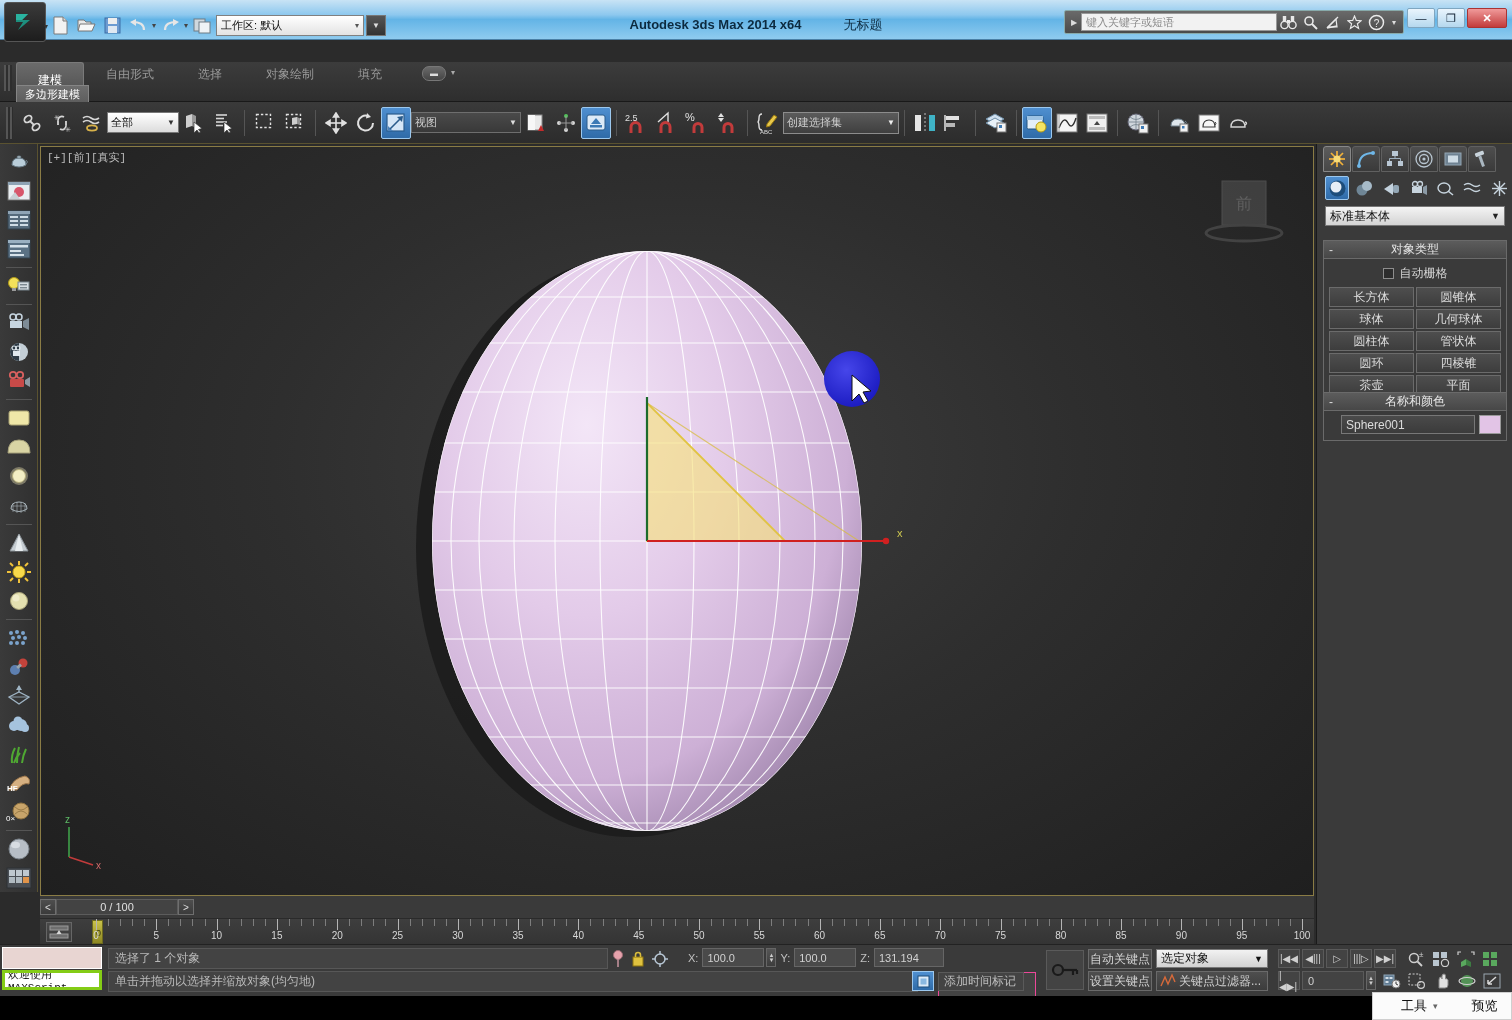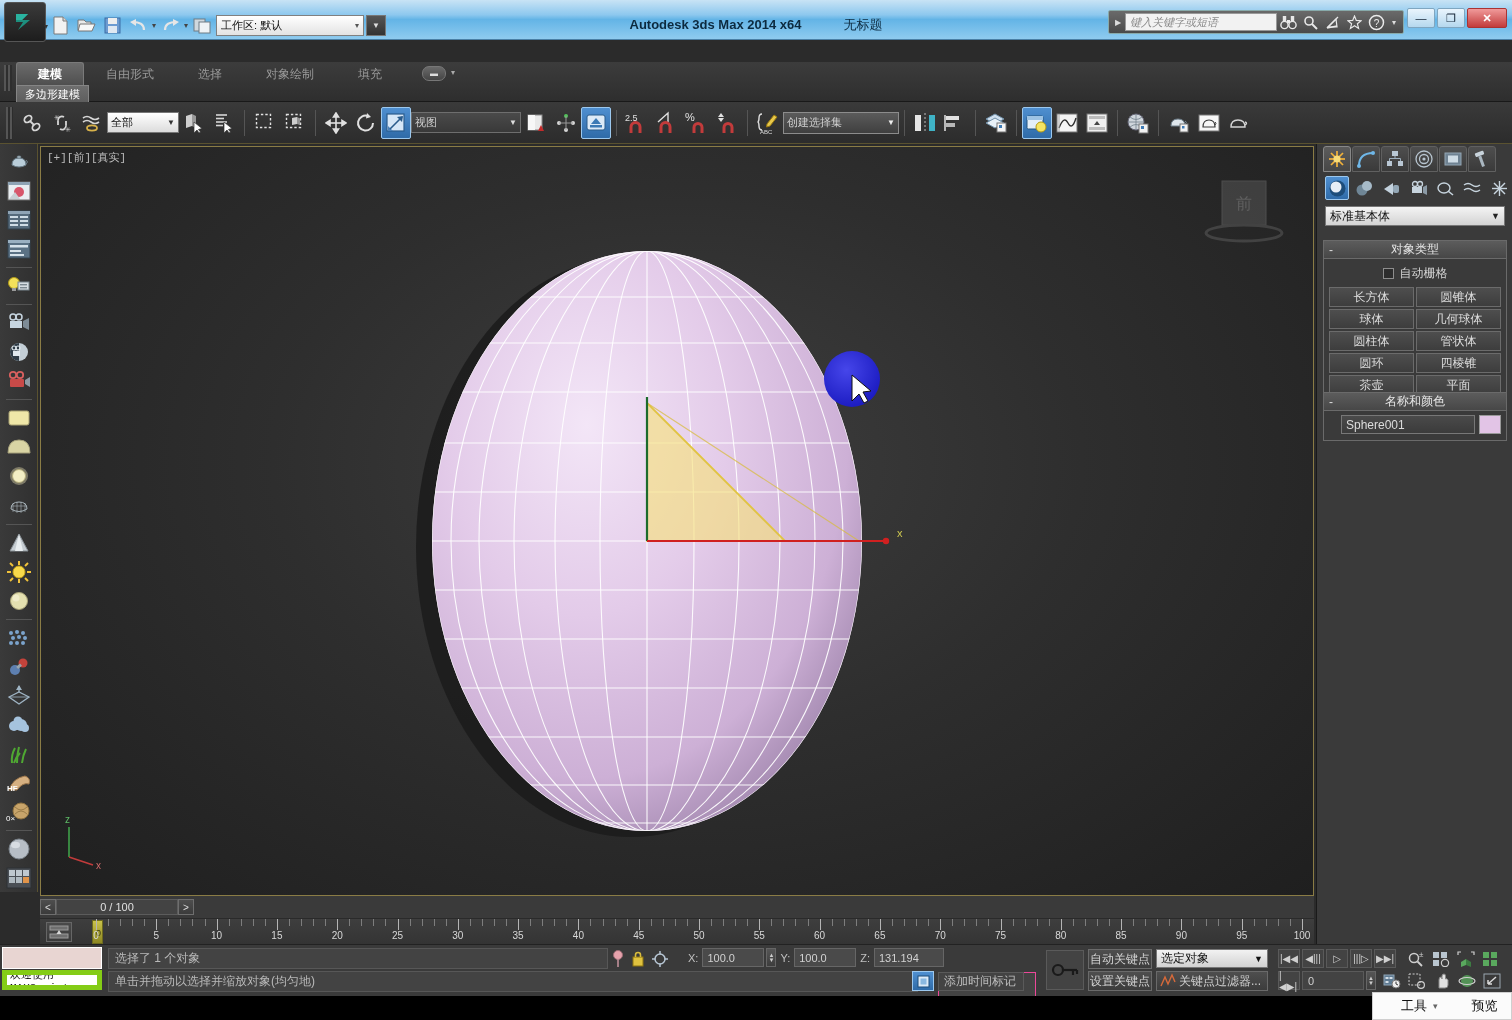--- a/index.html
+++ b/index.html
@@ -32,38 +32,38 @@
   .wsbox{ width:148px; height:21px; background:linear-gradient(to bottom,#fff,#e3e3e3);
       border:1px solid #808080; display:flex; align-items:center; padding:0 4px; color:#111; font-size:11px; }
   .wsbox .arr{ margin-left:auto; color:#555; font-size:8px; }
   .wsdrop{ width:20px; height:21px; background:linear-gradient(to bottom,#555,#333);
       border:1px solid #777; display:flex; align-items:center; justify-content:center; color:#ddd; font-size:8px; }
 
   
   .infocenter{ position:absolute; right:108px; top:10px; height:24px; display:flex; align-items:center;
       background:linear-gradient(to bottom,#6a6a6a,#4a4a4a); border:1px solid #8aa; border-radius:2px; padding:0 2px; }
   .ic-arrow{ width:14px; text-align:center; color:#ddd; font-size:8px; }
-  .ic-input{ width:152px; height:18px; background:#f2f2f2; border:1px solid #999; color:#8a8a8a;
-      font-style:italic; font-size:11px; padding:0 4px; display:flex; align-items:center; }
+  .ic-input{ width:196px; height:18px; background:#f2f2f2; border:1px solid #999; color:#8a8a8a;
+      font-size:11px; padding:0 4px; display:flex; align-items:center; }
   .ic-btn{ width:22px; height:20px; display:flex; align-items:center; justify-content:center; }
 
   
   .menubar{ position:absolute; left:0; top:40px; width:1512px; height:22px;
       background:#1e1e1e; display:flex; align-items:center; padding-left:46px; }
   .menu-item{ padding:2px 11px; font-size:12px; color:#d0d0d0; }
 
   
   .ribbon{ position:absolute; left:0; top:62px; width:1512px; height:40px;
       background:linear-gradient(to bottom,#3c3c3c,#2e2e2e); border-bottom:1px solid #191919; }
   .rib-grip{ position:absolute; left:4px; top:3px; width:8px; height:26px;
       background:repeating-linear-gradient(to right,#555 0 2px,#2e2e2e 2px 4px); }
   .rib-tabs{ position:absolute; left:16px; top:0; display:flex; align-items:flex-start; height:23px; }
   .rib-tab{ padding:4px 22px; font-size:12px; color:#9a9a9a; }
   .rib-tab.active{ background:linear-gradient(to bottom,#6b6b6b,#4e4e4e); color:#fff;
-      border:1px solid #7a7a7a; border-bottom:none; border-radius:3px 3px 0 0; padding:3px 21px;font-weight:bold; }
+      border:1px solid #7a7a7a; border-bottom:none; border-radius:3px 3px 0 0; padding:9px 21px; }
   .rib-drop{ margin-left:18px; margin-top:4px; width:24px; height:15px;
       background:linear-gradient(to bottom,#6a6a6a,#454545); border:1px solid #777; border-radius:7px;
       display:flex; align-items:center; justify-content:center; color:#ddd; font-size:8px; }
   .rib-drop-arr{ margin-left:5px; margin-top:6px; color:#aaa; font-size:8px; }
   .rib-sub{ position:absolute; left:16px; top:23px; height:29px;
       background:linear-gradient(to bottom,#6e6e6e,#525252); border:1px solid #858585; border-bottom:none;
       color:#fff; font-size:11px; padding:1px 8px; }
 
   
   .maintb{ position:absolute; left:0; top:102px; width:1512px; height:42px;
@@ -151,21 +151,21 @@
   .trackbtn{ position:absolute; left:6px; top:3px; width:26px; height:20px;
       background:linear-gradient(to bottom,#4a4a4a,#3a3a3a); border:1px solid #666;
       display:flex; align-items:center; justify-content:center; }
 
   
   .statuswrap{ position:absolute; left:0; top:944px; width:1512px; height:52px; background:#3a3a3a;
       border-top:1px solid #222; }
   .mxs-out{ position:absolute; left:2px; top:2px; width:100px; height:22px;
       background:#e8d5d2; border:1px solid #fff; }
   .mxs-in{ position:absolute; left:2px; top:25px; width:100px; height:20px;
-      background:#ffffff; border:5px solid #84cc16; color:#111; font-size:11px;
+      background:#ffffff; border:3px solid #84cc16; color:#111; font-size:11px;
       font-family:"Liberation Mono", monospace; display:flex; align-items:center; padding-left:3px; overflow:hidden; }
   .st-line{ position:absolute; left:108px; height:21px;
       background:#434343; border:1px solid #575757; color:#b9b9b9; font-size:12px;
       display:flex; align-items:center; padding-left:6px; }
   .st-line.a{ top:3px; width:500px; }
   .st-line.b{ top:26px; width:810px; }
   .st-icons{ position:absolute; left:612px; top:3px; display:flex; gap:8px; align-items:center; height:21px; }
   .coordrow{ position:absolute; left:686px; top:3px; display:flex; align-items:center; gap:2px; }
   .coordlbl{ color:#c0c0c0; font-size:11px; padding:0 2px; }
   .coordfield{ width:62px; height:19px; background:#4a4a4a; border:1px solid #666;

